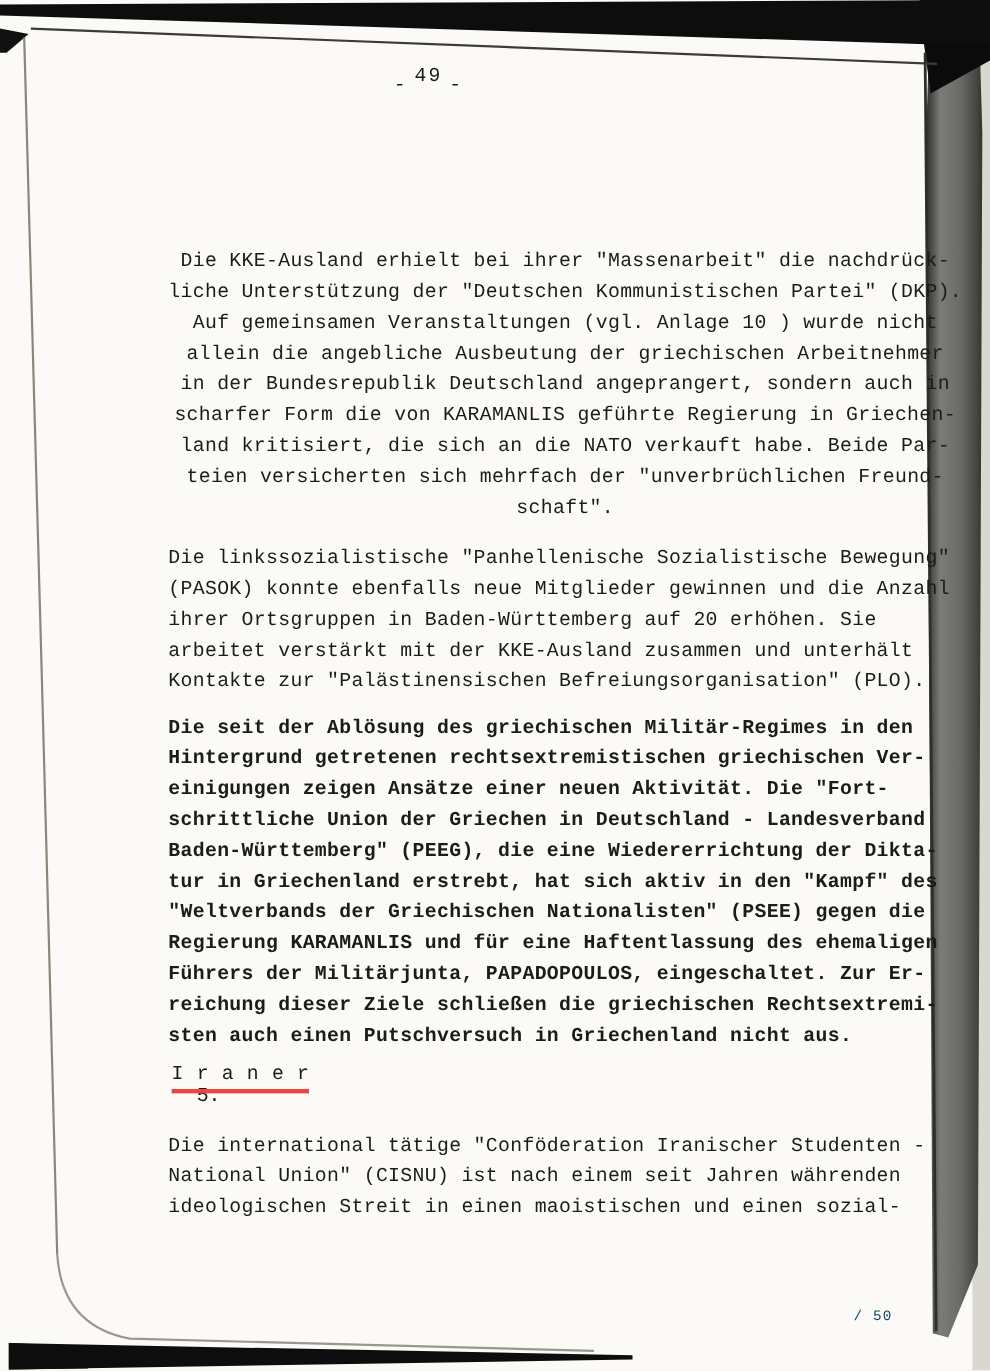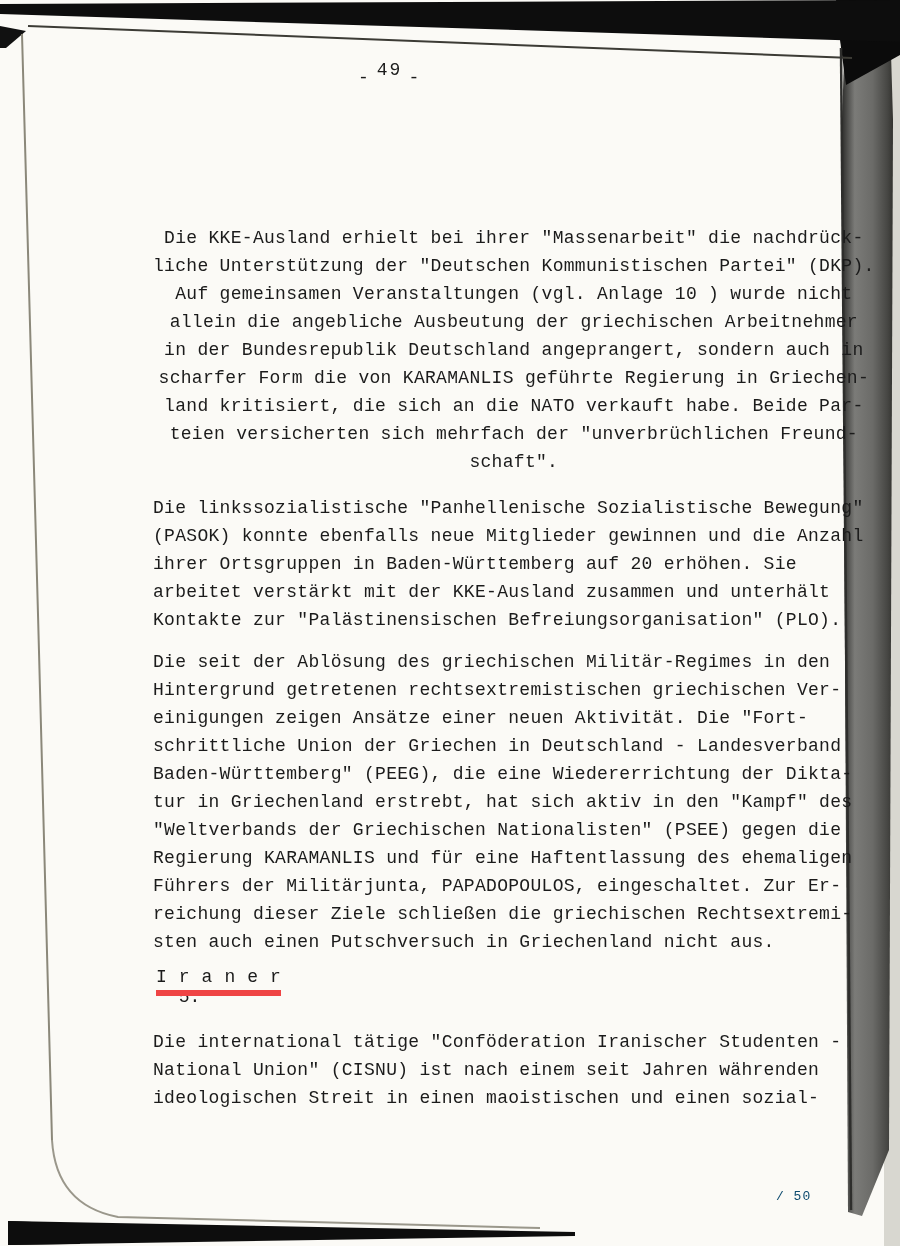--- a/index.html
+++ b/index.html
@@ -17,35 +17,35 @@
   .artifacts{position:absolute;left:0;top:0;width:900px;height:1246px;pointer-events:none;}
   .textlayer{position:absolute;left:16px;top:0;width:900px;height:1190px;padding-left:38px;}
   .para{
     position:absolute;left:137px;
     font-family:"Liberation Mono", monospace;
     font-size:18px;line-height:28px;letter-spacing:0.3px;
     color:#1b1b1b;white-space:pre;
   }
   .p1{top:224px;text-align:center;}
   .p2{top:494px;}
-  .p3{top:648px;}
+  .p3{top:648px;font-weight:bold;}
   .p4{top:1028px;}
   .pagenum{
     position:absolute;left:336px;top:60px;
     font-size:18px;letter-spacing:2px;color:#1b1b1b;white-space:pre;
   }
   .pagenum .dash{position:relative;top:8px;padding:0 6px;}
   .section-heading{
     position:absolute;top:967px;left:98px;
     font-size:18px;color:#1b1b1b;white-space:pre;
   }
   .section-heading .sec-title{
     position:absolute;left:42px;top:0;
     display:inline-block;
-    border-bottom:6px solid #ef4444;
+    border-bottom:4px solid #ef4444;
     padding-bottom:3px;
     letter-spacing:0.6px;
   }
   .footer-mark{
     position:absolute;left:760px;top:1189px;
     font-size:13px;color:#0c4a6e;white-space:pre;letter-spacing:1px;
   }
 </style>
 </head>
 <body>

